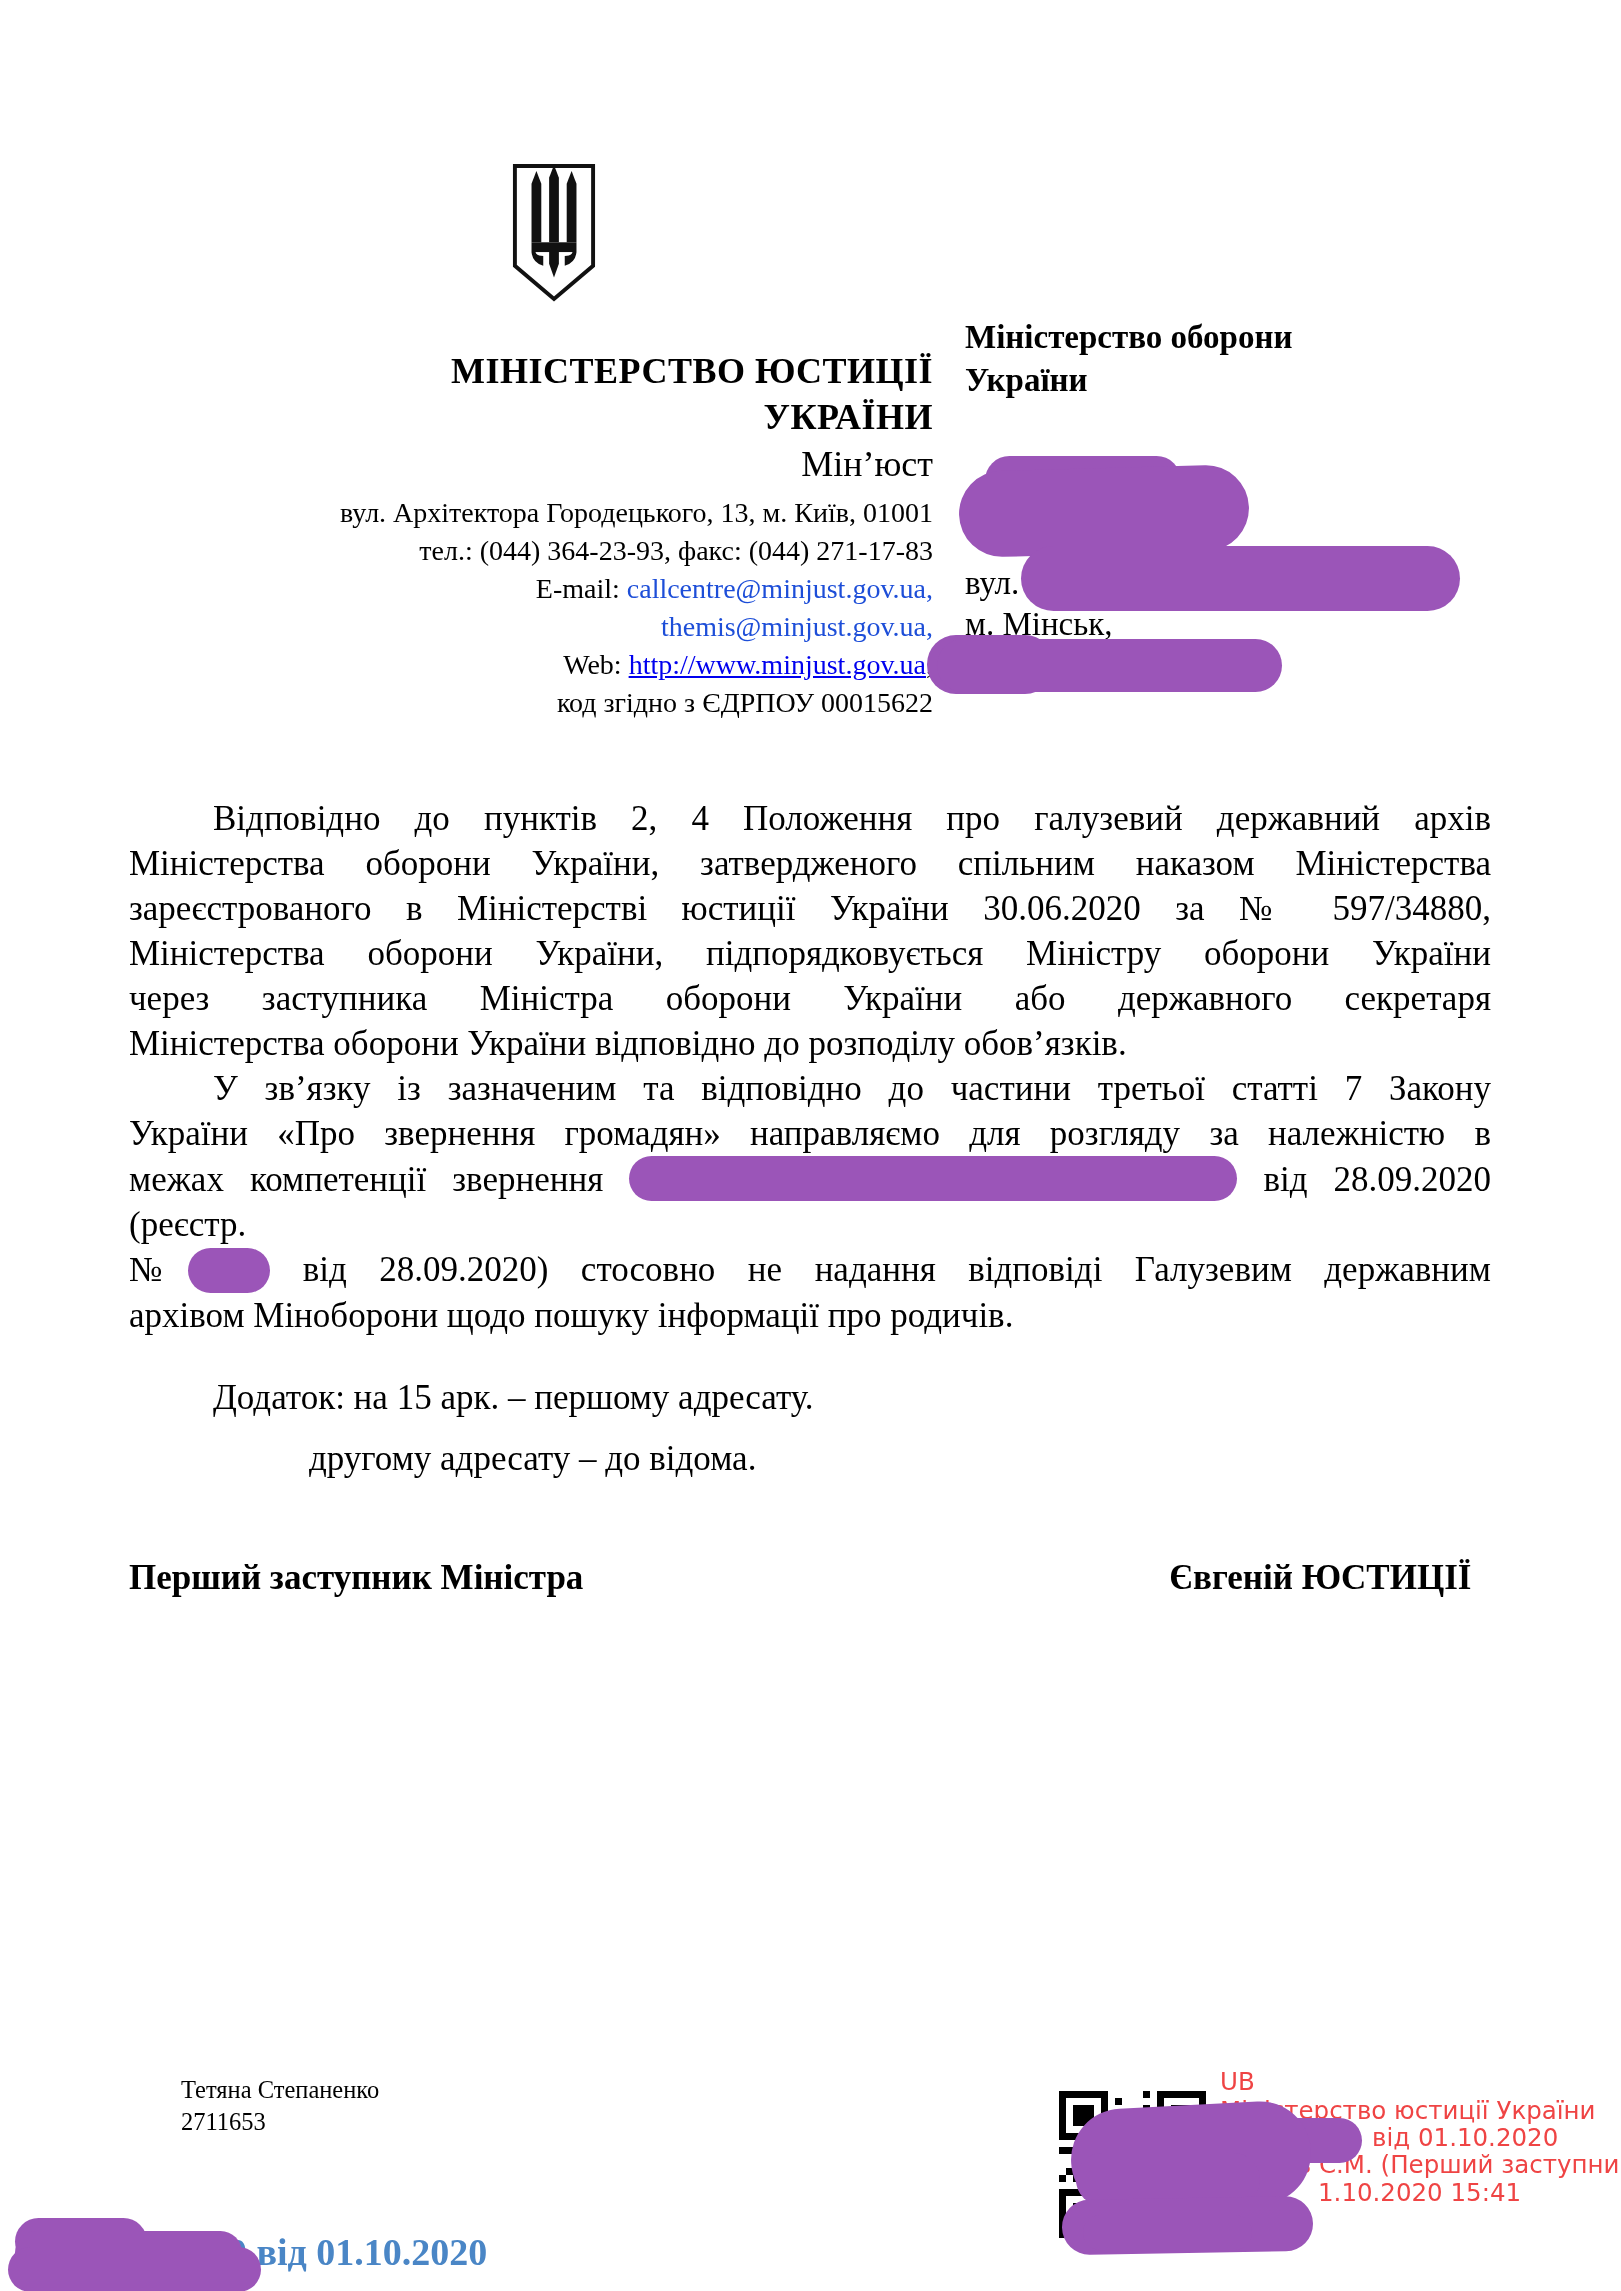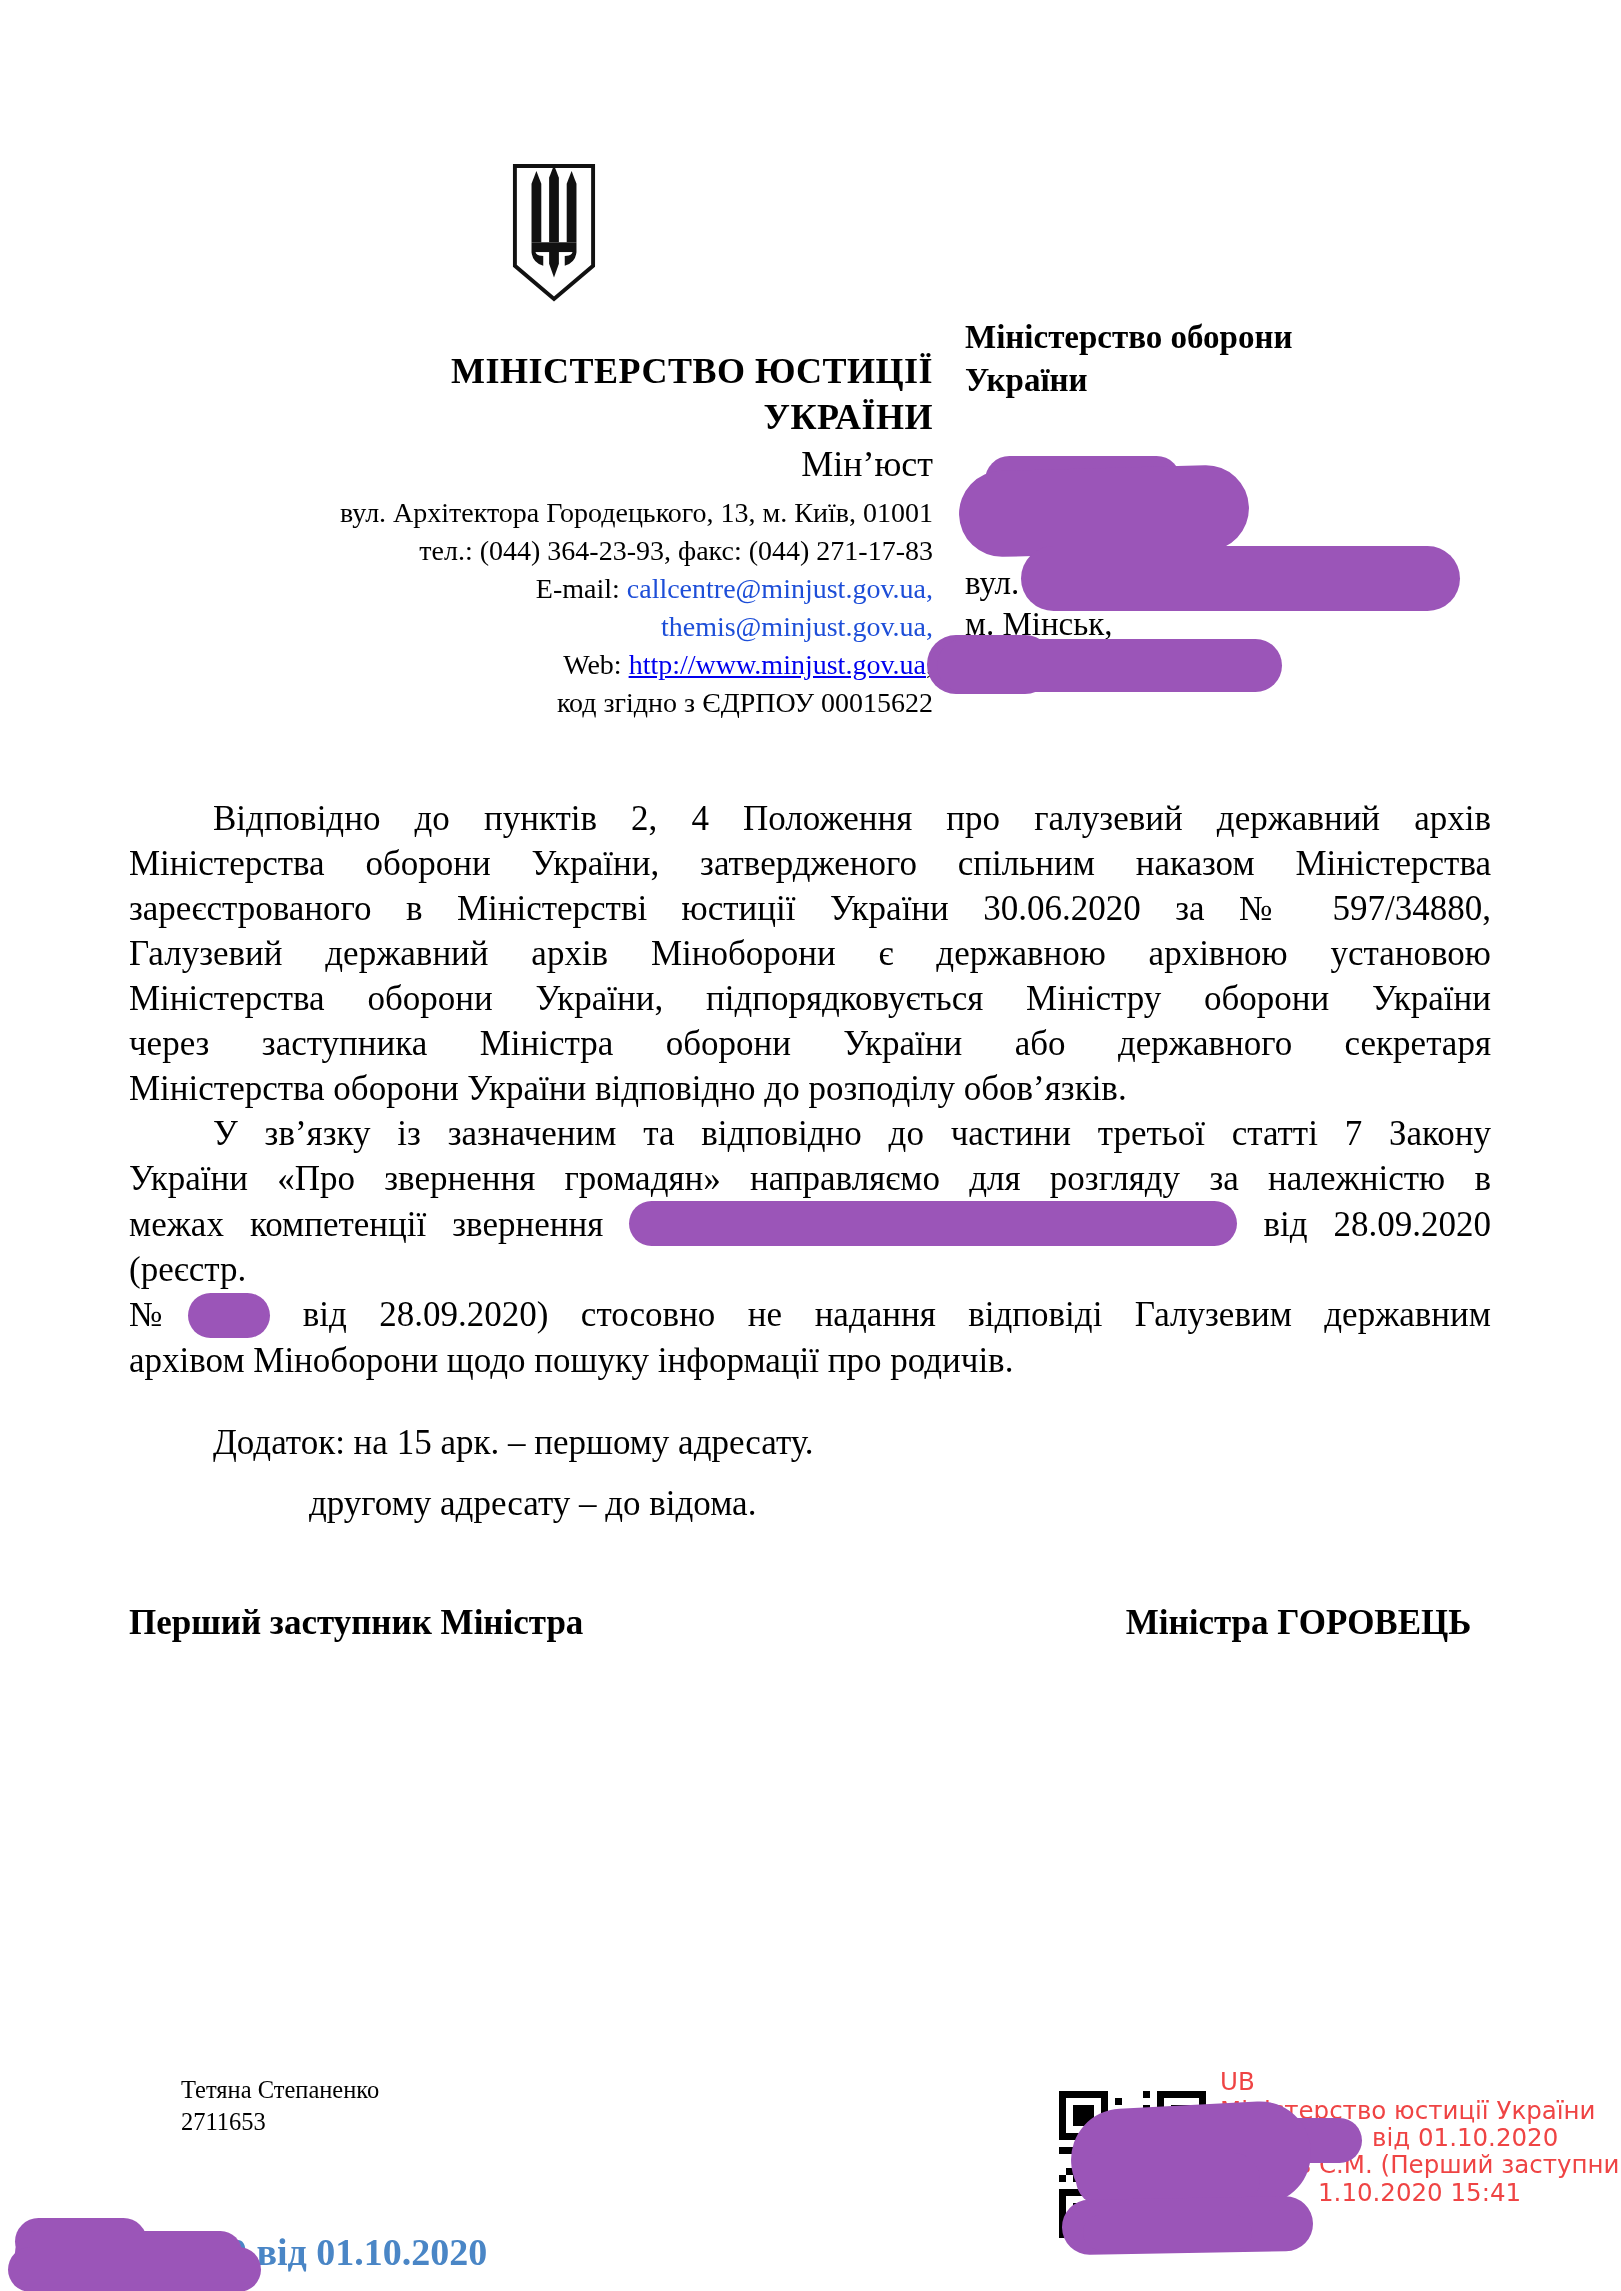--- a/index.html
+++ b/index.html
@@ -123,21 +123,20 @@
   <div class="r-street">вул.</div>
   <div class="redact blobB"></div>
   <div class="r-city">м. Мінськ,</div>
   <div class="redact blobC2"></div>
   <div class="redact blobC1"></div>
 
   <div class="body-text">
     <div class="jline ind">Відповідно до пунктів 2, 4 Положення про галузевий державний архів</div>
     <div class="jline">Міністерства оборони України, затвердженого спільним наказом Міністерства</div>
     <div class="jline">зареєстрованого в Міністерстві юстиції України 30.06.2020 за № 597/34880,</div>
-    <div class="jline">Галузевий державний архів Міноборони є державною архівною установою</div>
     <div class="jline">Міністерства оборони України, підпорядковується Міністру оборони України</div>
     <div class="jline">через заступника Міністра оборони України або державного секретаря</div>
     <div class="jline last">Міністерства оборони України відповідно до розподілу обов’язків.</div>
 
     <div class="jline ind">У зв’язку із зазначеним та відповідно до частини третьої статті 7 Закону</div>
     <div class="jline">України «Про звернення громадян» направляємо для розгляду за належністю в</div>
     <div class="jline">
       <span>межах компетенції звернення</span>
       <span class="redact r-inline1"></span>
       <span>від 28.09.2020 (реєстр.</span>
@@ -146,21 +145,21 @@
       <span class="nowrap"><span>№</span><span class="redact r-inline2"></span></span>
       <span>від 28.09.2020) стосовно не надання відповіді Галузевим державним</span>
     </div>
     <div class="jline last">архівом Міноборони щодо пошуку інформації про родичів.</div>
 
     <div class="att1">Додаток: на 15 арк. – першому адресату.</div>
     <div class="att2">другому адресату – до відома.</div>
 
     <div class="sig-row">
       <span>Перший заступник Міністра</span>
-      <span class="sig-name">Міністра ГОРОВЕЦЬ</span>
+      <span class="sig-name">Євгеній ЮСТИЦІЇ</span>
     </div>
   </div>
 
   <div class="executor">
     <div>Тетяна Степаненко</div>
     <div>2711653</div>
   </div>
 
   <div class="qr-wrap">
     <svg id="qr-svg" width="147" height="157" viewBox="0 0 21 21" shape-rendering="crispEdges" fill="#000" aria-hidden="true">

